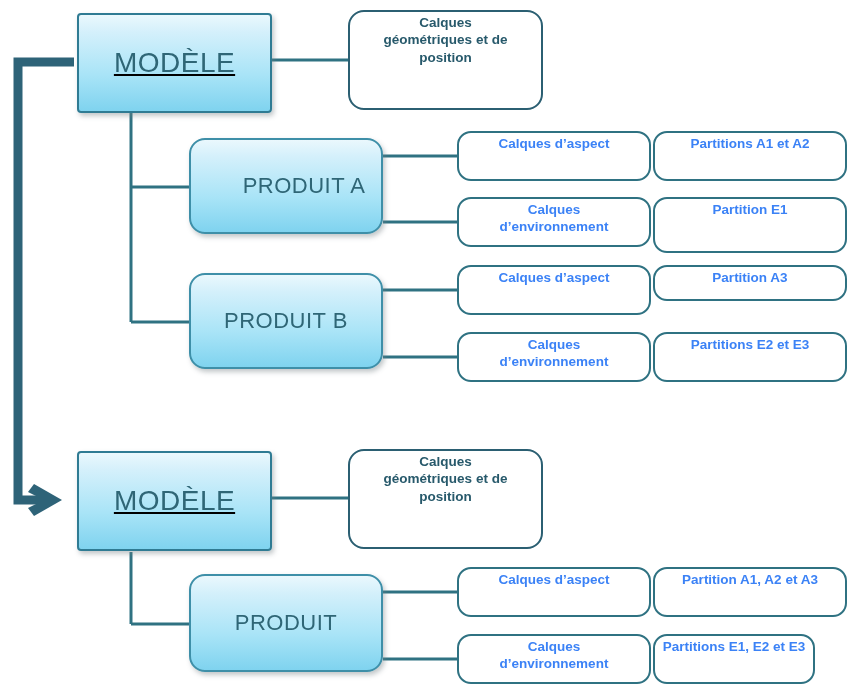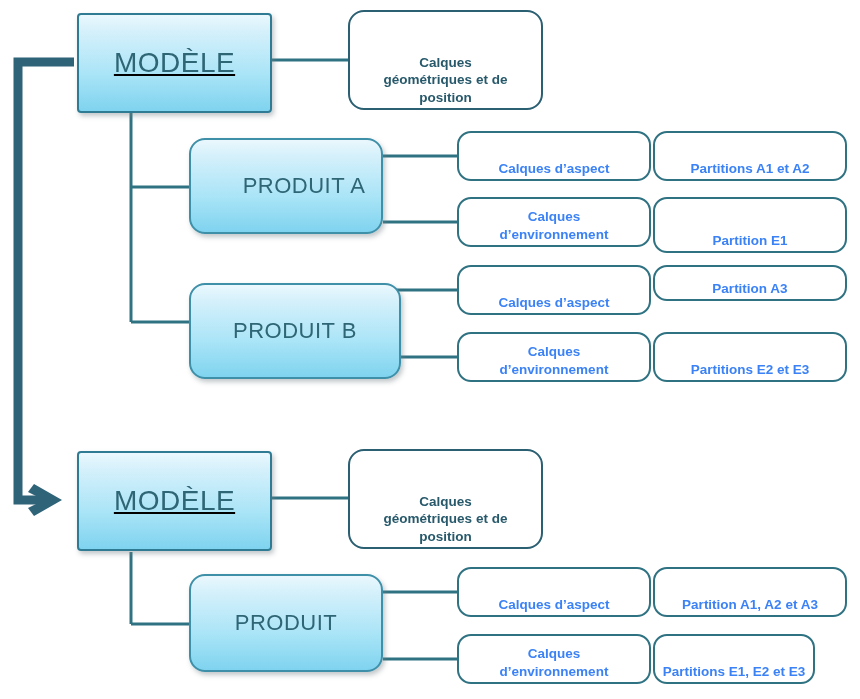--- a/index.html
+++ b/index.html
@@ -60,21 +60,21 @@
   }
 
   
   .leaf {
     position: absolute;
     box-sizing: border-box;
     background: #ffffff;
     border: 2.5px solid #2f7282;
     border-radius: 14px;
     display: flex;
-    align-items: flex-end;
+    align-items: flex-start;
     justify-content: center;
     text-align: center;
     padding: 2px 4px;
   }
   .leaf .leaf-label {
     font-family: "Liberation Sans", sans-serif;
     font-weight: bold;
     font-size: 13.5px;
     line-height: 1.28;
     color: #3b82f6;
@@ -150,21 +150,21 @@
   <div class="leaf" style="left:457px; top:197px; width:194px; height:50px;">
     <span class="leaf-label">
       <span>Calques</span><br>
       <span>d’environnement</span>
     </span>
   </div>
   <div class="leaf" style="left:653px; top:197px; width:194px; height:56px;">
     <span class="leaf-label">Partition E1</span>
   </div>
 
-  <div class="node produit" style="left:189px; top:283px; width:212px; height:96px;">
+  <div class="node produit" style="left:189px; top:273px; width:194px; height:96px;">
     <span class="node-label">PRODUIT B</span>
   </div>
 
   <div class="leaf" style="left:457px; top:265px; width:194px; height:50px;">
     <span class="leaf-label">Calques d’aspect</span>
   </div>
   <div class="leaf" style="left:653px; top:265px; width:194px; height:36px;">
     <span class="leaf-label">Partition A3</span>
   </div>
 

